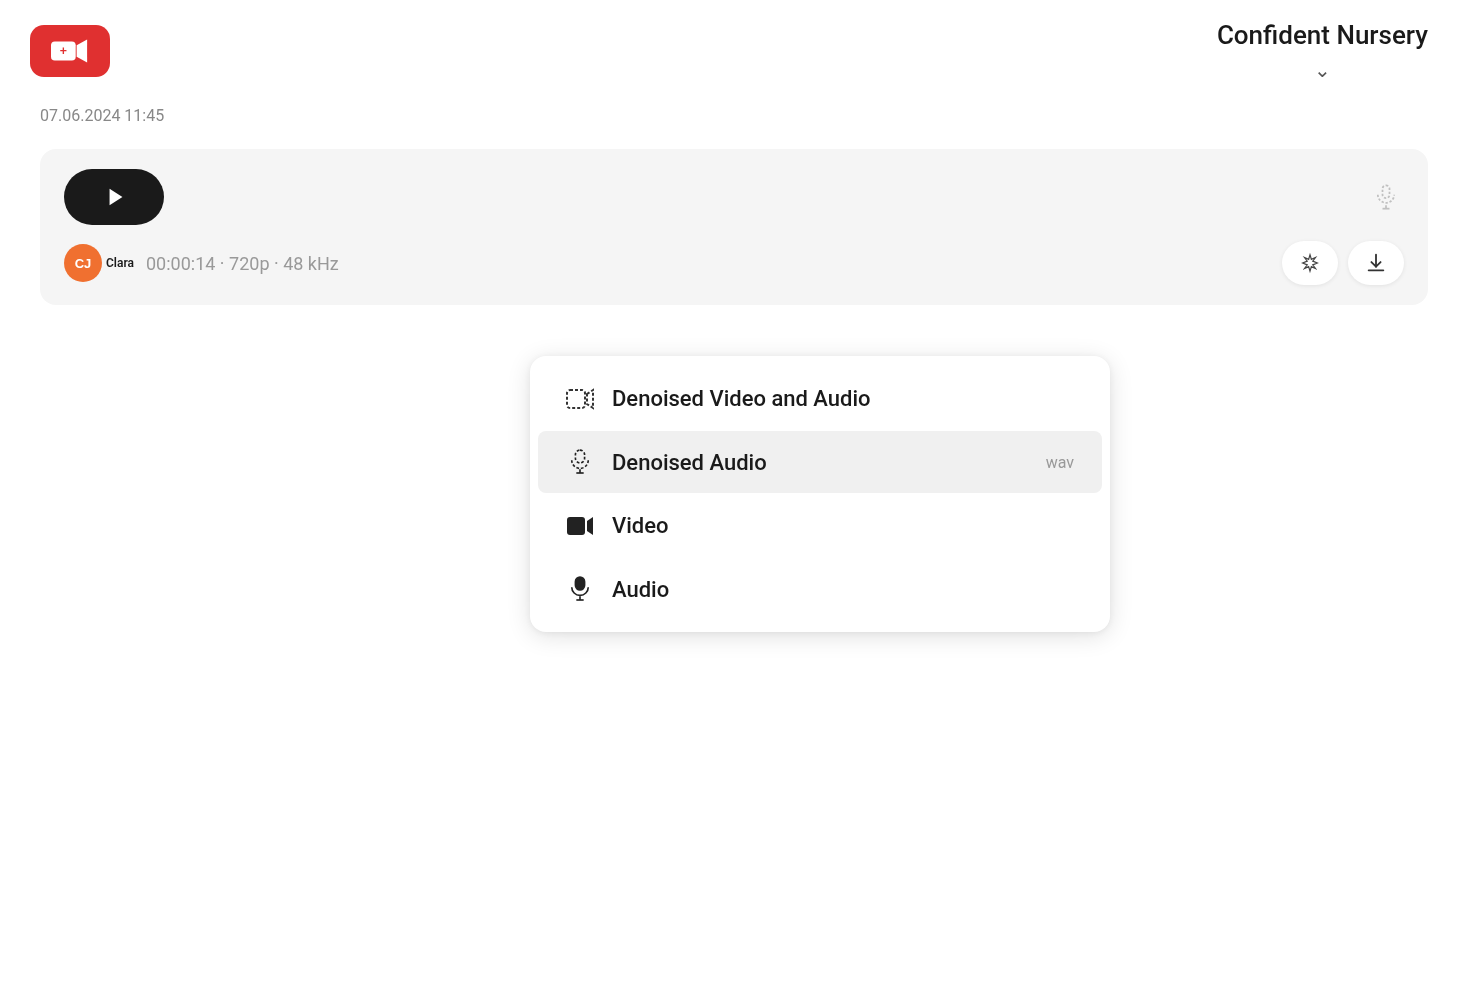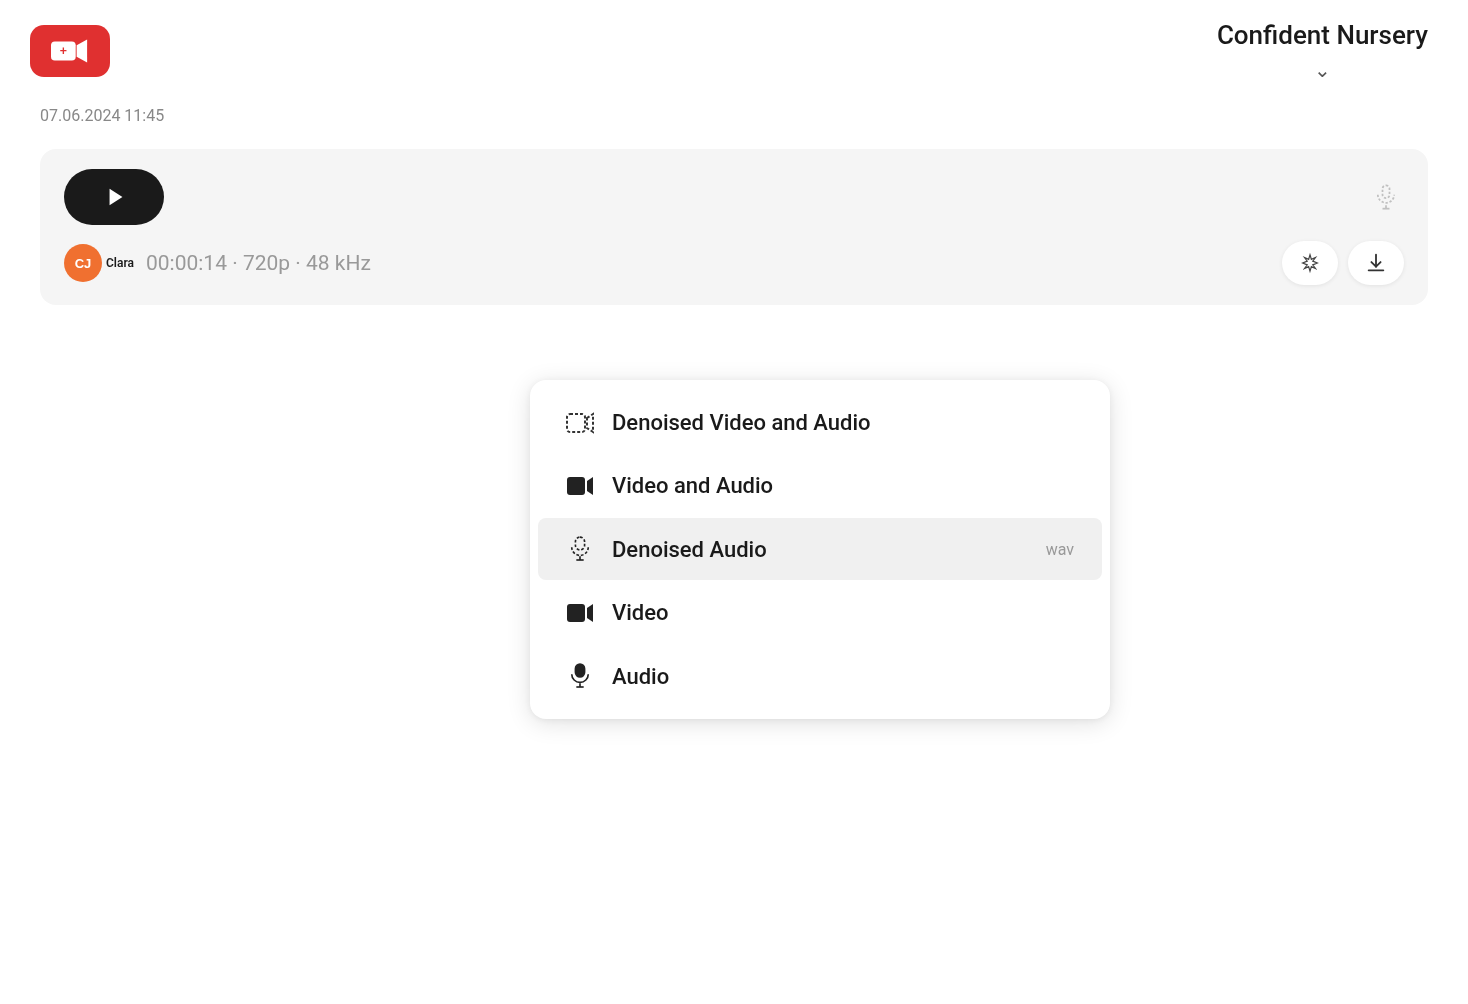--- a/index.html
+++ b/index.html
@@ -135,21 +135,21 @@
       color: white;
     }
 
     .recording-name {
       font-size: 12px;
       font-weight: 600;
       color: #1a1a1a;
     }
 
     .recording-meta {
-      font-size: 21px;
+      font-size: 18px;
       color: #999;
       margin-left: 8px;
     }
 
     .action-buttons {
       display: flex;
       align-items: center;
       gap: 10px;
     }
 
@@ -165,21 +165,21 @@
       cursor: pointer;
       font-size: 20px;
       color: #333;
       box-shadow: 0 1px 4px rgba(0,0,0,0.08);
     }
 
     
     .dropdown-menu {
       position: absolute;
       left: 530px;
-      top: 380px;
+      top: 356px;
       background: #ffffff;
       border-radius: 16px;
       box-shadow: 0 4px 24px rgba(0,0,0,0.12), 0 1px 6px rgba(0,0,0,0.06);
       width: 580px;
       padding: 10px 0;
       z-index: 100;
     }
 
     .dropdown-item {
       display: flex;
@@ -294,29 +294,20 @@
   <div class="dropdown-item">
     <div class="dropdown-item-icon">
       <svg viewBox="0 0 28 22" width="28" height="22" xmlns="http://www.w3.org/2000/svg" fill="none">
         <rect x="1" y="2" width="18" height="18" rx="3" stroke="#333" stroke-width="2" stroke-dasharray="3,2" fill="none"></rect>
         <polygon points="21,6 27,2 27,20 21,16" stroke="#333" stroke-width="2" stroke-dasharray="3,2" fill="none"></polygon>
       </svg>
     </div>
     <span class="dropdown-item-label">Denoised Video and Audio</span>
   </div>
 
-  <div class="dropdown-item">
-    <div class="dropdown-item-icon">
-      <svg viewBox="0 0 28 22" width="28" height="22" xmlns="http://www.w3.org/2000/svg">
-        <rect x="1" y="2" width="18" height="18" rx="3" fill="#222"></rect>
-        <polygon points="21,6 27,2 27,20 21,16" fill="#222"></polygon>
-      </svg>
-    </div>
-    <span class="dropdown-item-label">Video and Audio</span>
-  </div>
 
   <div class="dropdown-item highlighted">
     <div class="dropdown-item-icon">
       <svg viewBox="0 0 24 28" width="22" height="26" xmlns="http://www.w3.org/2000/svg" fill="none" stroke="#222" stroke-width="1.8">
         <rect x="7" y="1" width="10" height="14" rx="5" stroke-dasharray="3,2" fill="none"></rect>
         <path d="M3 12a9 9 0 0 0 18 0" stroke-dasharray="3,2"></path>
         <line x1="12" y1="22" x2="12" y2="26"></line>
         <line x1="8" y1="26" x2="16" y2="26"></line>
       </svg>
     </div>

